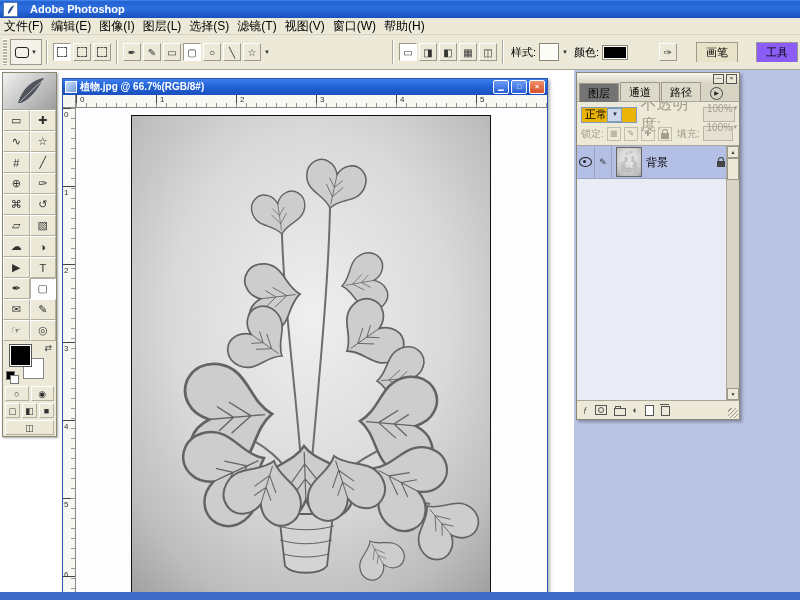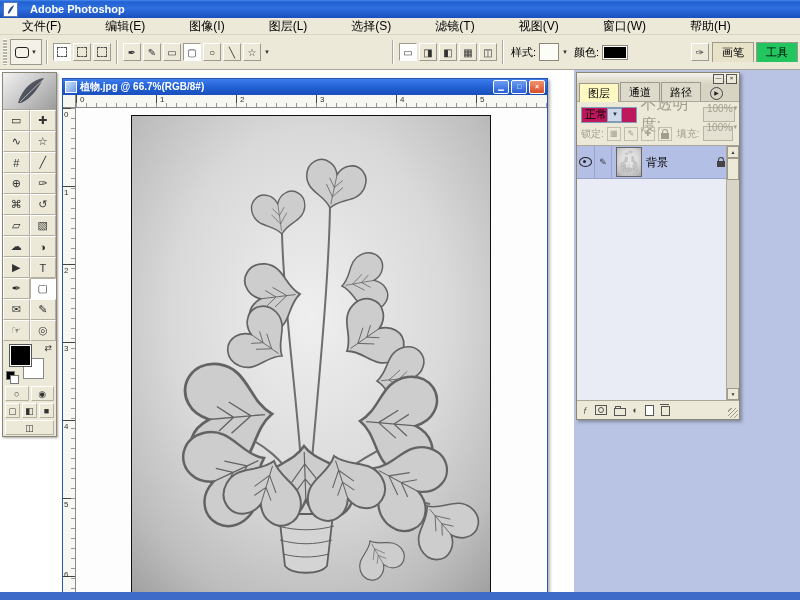--- a/index.html
+++ b/index.html
@@ -2,36 +2,36 @@
 <html><head>
 <meta charset="utf-8">
 <style>
   html,body{margin:0;padding:0}
   body{width:800px;height:600px;overflow:hidden;font-family:"Liberation Sans",sans-serif;background:#fff;position:relative}
   
   .titlebar{position:absolute;left:0;top:0;width:800px;height:18px;background:linear-gradient(180deg,#4a8af0 0%,#2161d2 10%,#2e6fe0 45%,#1a4fbe 100%);color:#fff;display:flex;align-items:center;gap:12px;padding-left:3px;box-sizing:border-box;font-size:11px;font-weight:bold}
   .app-icon{width:13px;height:13px;background:#fff;border:1px solid #5a7ab0;display:flex;align-items:center;justify-content:center}
   .app-icon svg{width:11px;height:11px}
   .menubar{position:absolute;left:0;top:18px;width:800px;height:17px;background:#ece9d8;display:flex;align-items:center;font-size:12px;color:#000;border-bottom:1px solid #d8d4c4;box-sizing:border-box}
-  .menu-item{padding:1px 22px;cursor:default}
+  .menu-item{padding:1px 4px;cursor:default}
   
   .optionsbar{position:absolute;left:0;top:35px;width:800px;height:35px;background:#ece9d8;border-bottom:1px solid #aca899;box-sizing:border-box;display:flex;align-items:center;font-size:11px}
   .grip{width:4px;height:26px;margin:0 3px;background:repeating-linear-gradient(180deg,#fff 0 1px,#b8b4a4 1px 3px)}
   .sep{width:1px;height:24px;background:#aca899;border-right:1px solid #fff;margin:0 4px}
   .opt-btn{min-width:18px;height:18px;background:#ece9d8;border-top:1px solid #fff;border-left:1px solid #fff;border-right:1px solid #9d998c;border-bottom:1px solid #9d998c;display:flex;align-items:center;justify-content:center;font-size:10px;color:#333;margin:0 1px;box-sizing:border-box}
   .opt-btn.pressed{background:#fff;border-top:1px solid #9d998c;border-left:1px solid #9d998c;border-right:1px solid #fff;border-bottom:1px solid #fff}
   .tool-preset{width:30px;height:24px;background:#f4f2e8;border:1px solid #9d998c;display:flex;align-items:center;justify-content:center;gap:2px}
   .rr-ic{width:12px;height:9px;border:1px solid #222;border-radius:3px}
   .mini-arrow{font-size:6px;color:#333}
   .dashed-sq{width:8px;height:8px;border:1px dashed #555}
   .label{margin:16px 3px;color:#000}
   .style-swatch{width:18px;height:16px;background:#fdfdf8;border:1px solid #8a8775;box-shadow:inset 0 0 0 1px #fff}
   .color-swatch{width:24px;height:13px;background:#000;border:1px solid #8a8775;box-shadow:0 0 0 1px #fff inset}
-  .well-tab{padding:2px 9px;border:1px solid #9d998c;border-bottom:none;background:#e7e2c8;font-size:11px;margin-left:2px}
-  .well-tab.second{background:#22c55e}
+  .well-tab{padding:2px 9px;border:1px solid #9d998c;border-bottom:none;background:#e7e2c8;font-size:11px;margin-left:18px}
+  .well-tab.second{background:#8b5cf6}
   
   .workspace{position:absolute;left:0;top:70px;width:800px;height:522px;background:#fff}
   .palette-well-bg{position:absolute;left:574px;top:70px;width:226px;height:522px;background:#b9c3e4}
   .bottom-strip{position:absolute;left:0;top:592px;width:800px;height:8px;background:#3e6bc8}
   
   .toolbox{position:absolute;left:2px;top:72px;width:55px;background:#ece9d8;border:1px solid #8a8775;box-shadow:1px 1px 2px rgba(0,0,0,.35);box-sizing:border-box}
   .tb-header{height:36px;background:linear-gradient(135deg,#f2f2f2,#9c9c9c);border-bottom:1px solid #aca899;display:flex;align-items:center;justify-content:center}
   .tools{display:grid;grid-template-columns:1fr 1fr}
   .tool{height:21px;display:flex;align-items:center;justify-content:center;font-size:11px;color:#333;background:#ece9d8;border-top:1px solid #fff;border-left:1px solid #fff;border-right:1px solid #b4b0a0;border-bottom:1px solid #b4b0a0;box-sizing:border-box}
   .tool.active{background:#fff;border-top:1px solid #b4b0a0;border-left:1px solid #b4b0a0;border-right:1px solid #fff;border-bottom:1px solid #fff}
@@ -62,25 +62,25 @@
   .ruler-v span{position:absolute;left:1px;font-size:8px;color:#333}
   .canvas{position:absolute;left:13px;top:29px;right:0;bottom:0;background:#fdfdfd;overflow:hidden}
   .image{position:absolute;left:55px;top:7px;width:358px;height:477px;border:1px solid #101010}
   .image svg{display:block}
   
   .layers-panel{position:absolute;left:576px;top:72px;width:164px;height:348px;background:#ece9d8;border:1px solid #8a8775;box-shadow:2px 2px 3px rgba(0,0,0,.3);box-sizing:border-box;display:flex;flex-direction:column;font-size:11px}
   .panel-strip{height:11px;background:linear-gradient(180deg,#f6f4ec,#d8d4c4);display:flex;justify-content:flex-end;align-items:center;gap:2px;padding:0 2px}
   .strip-btn{width:9px;height:8px;background:#ece9d8;border:1px solid #555;font-size:6px;line-height:6px;text-align:center;color:#111}
   .panel-tabs{height:17px;display:flex;align-items:flex-end;background:#d8d4c4;border-bottom:1px solid #aca899;padding-left:2px;position:relative}
   .ptab{padding:2px 8px 1px;border:1px solid #9d998c;border-bottom:none;background:#dedacb;margin-right:1px;font-size:11px}
-  .ptab.active{background:#fef9c3;position:relative;top:1px}
+  .ptab.active{background:#737373;position:relative;top:1px}
   .panel-menu{position:absolute;right:16px;top:3px;width:11px;height:11px;border:1px solid #444;border-radius:50%;font-size:6px;line-height:11px;text-align:center;color:#222}
   .panel-controls{padding:3px 4px 2px;background:#ece9d8}
   .ctl-row{display:flex;align-items:center;height:19px;gap:3px}
-  .blend{width:62px;height:16px;background:#be185d;border:1px solid #7f9db9;display:flex;align-items:center;justify-content:space-between;padding:0 14px 0 3px;box-sizing:border-box}
+  .blend{width:62px;height:16px;background:#eab308;border:1px solid #7f9db9;display:flex;align-items:center;justify-content:space-between;padding:0 14px 0 3px;box-sizing:border-box}
   .dd-btn{width:13px;height:12px;background:#cfd8ea;border:1px solid #7f9db9;font-size:6px;line-height:11px;text-align:center;color:#234}
   .dis{color:#a29d8d}
   .val-box{width:32px;height:14px;border:1px solid #b8b4a4;background:#e4e1d2;color:#a29d8d;font-size:10px;display:flex;align-items:center;justify-content:space-between;padding:0 1px 13px 3px;box-sizing:border-box}
   .lock-ic{width:12px;height:12px;border:1px solid #c2beae;display:flex;align-items:center;justify-content:center;font-size:8px;color:#a29d8d}
   .css-lock{position:relative;width:8px;height:6px;background:#a29d8d;margin-top:4px}
   .css-lock:before{content:"";position:absolute;left:1px;top:-4px;width:4px;height:4px;border:1px solid #a29d8d;border-bottom:none;border-radius:3px 3px 0 0}
   .css-lock.dark{background:#444}
   .css-lock.dark:before{border-color:#444}
   .layers-list{flex:1;background:#e9ebf5;position:relative;border-top:1px solid #aca899;overflow:hidden}
   .layer-row{height:32px;background:#b3bfe4;display:flex;align-items:center;border-bottom:1px solid #9aa4c8}

